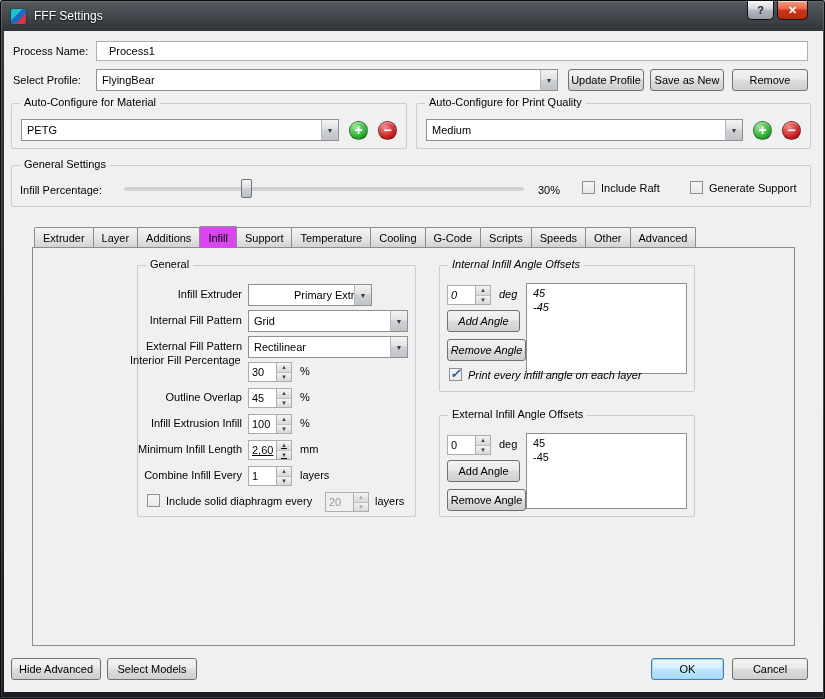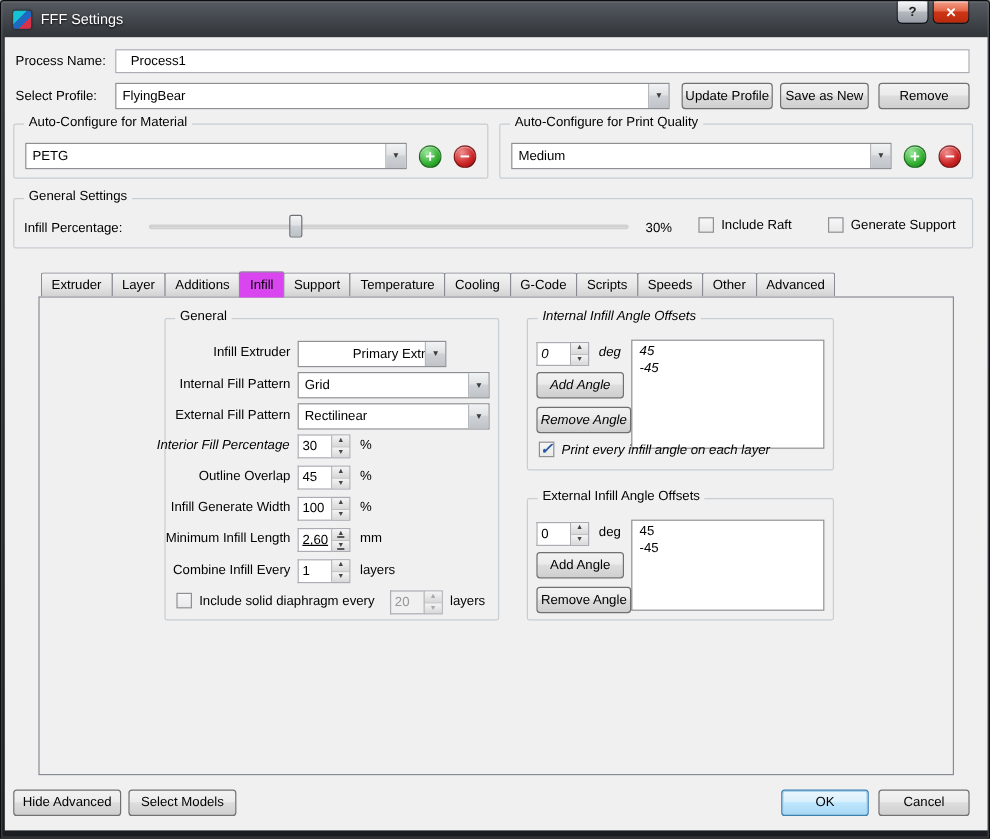--- a/index.html
+++ b/index.html
@@ -195,41 +195,41 @@
           <span class="combo-text">Grid</span>
           <span class="combo-btn">▼</span>
         </div>
 
         <span class="label" style="left:-8px;top:74px;width:112px;text-align:right;">External Fill Pattern</span>
         <div class="combo" style="left:110px;top:70px;width:160px;">
           <span class="combo-text">Rectilinear</span>
           <span class="combo-btn">▼</span>
         </div>
 
-        <span class="label" style="left:-8px;top:99px;width:112px;text-align:center;font-style:italic;">Interior Fill Percentage</span>
+        <span class="label" style="left:-8px;top:88px;width:112px;text-align:left;">Interior Fill Percentage</span>
         <div class="spin" style="left:110px;top:96px;">
           <span class="spin-val">30</span>
           <span class="spin-btns">
               <span class="spin-up">▲</span>
               <span class="spin-dn">▼</span>
             </span>
         </div>
         <span class="label" style="left:162px;top:99px;">%</span>
 
         <span class="label" style="left:-8px;top:125px;width:112px;text-align:right;">Outline Overlap</span>
         <div class="spin" style="left:110px;top:122px;">
           <span class="spin-val">45</span>
           <span class="spin-btns">
               <span class="spin-up">▲</span>
               <span class="spin-dn">▼</span>
             </span>
         </div>
         <span class="label" style="left:162px;top:125px;">%</span>
 
-        <span class="label" style="left:-8px;top:151px;width:112px;text-align:right;">Infill Generate Width</span>
+        <span class="label" style="left:-8px;top:151px;width:112px;text-align:right;">Infill Extrusion Infill</span>
         <div class="spin" style="left:110px;top:148px;">
           <span class="spin-val">100</span>
           <span class="spin-btns">
               <span class="spin-up">▲</span>
               <span class="spin-dn">▼</span>
             </span>
         </div>
         <span class="label" style="left:162px;top:151px;">%</span>
 
         <span class="label" style="left:-8px;top:177px;width:112px;text-align:right;">Minimum Infill Length</span>

